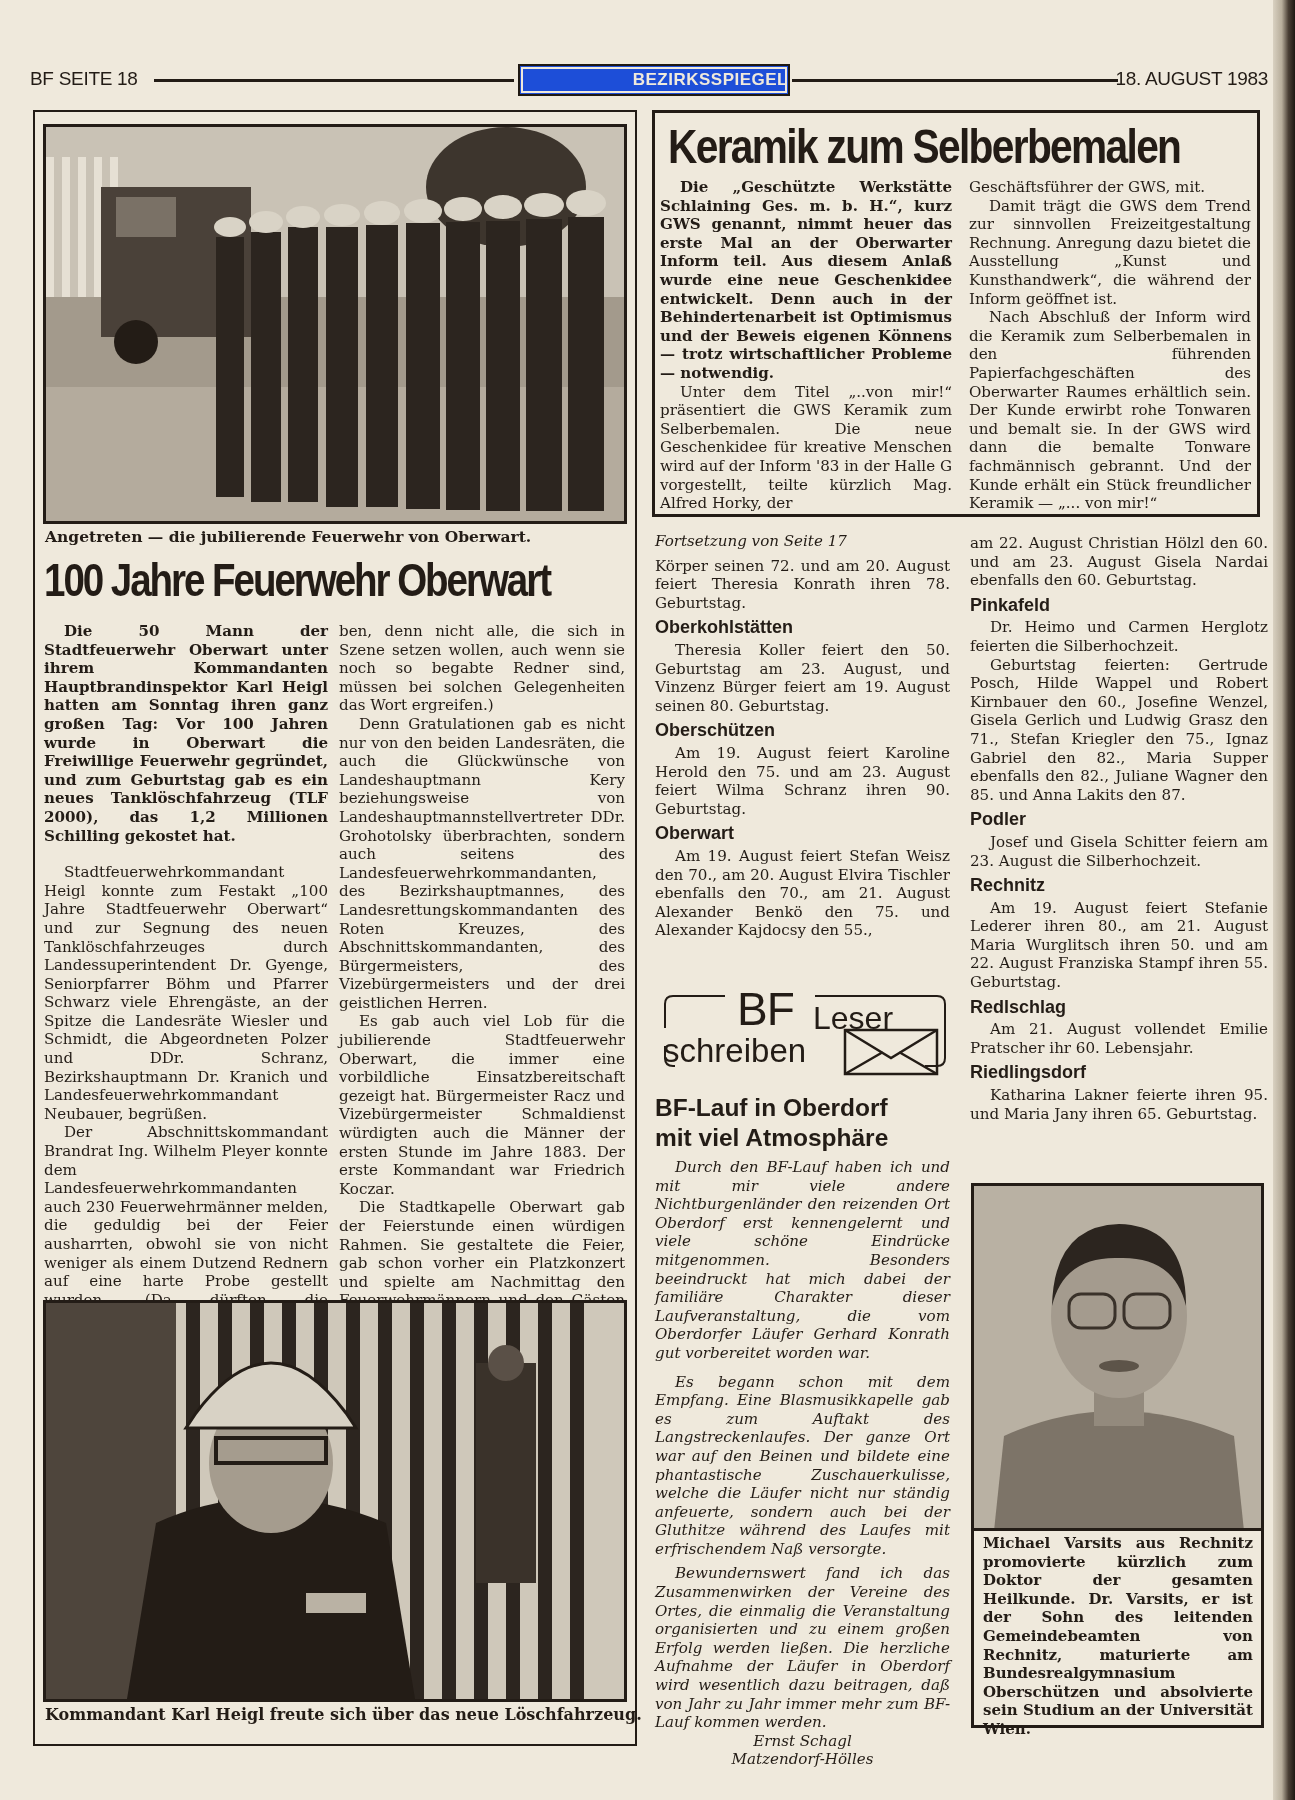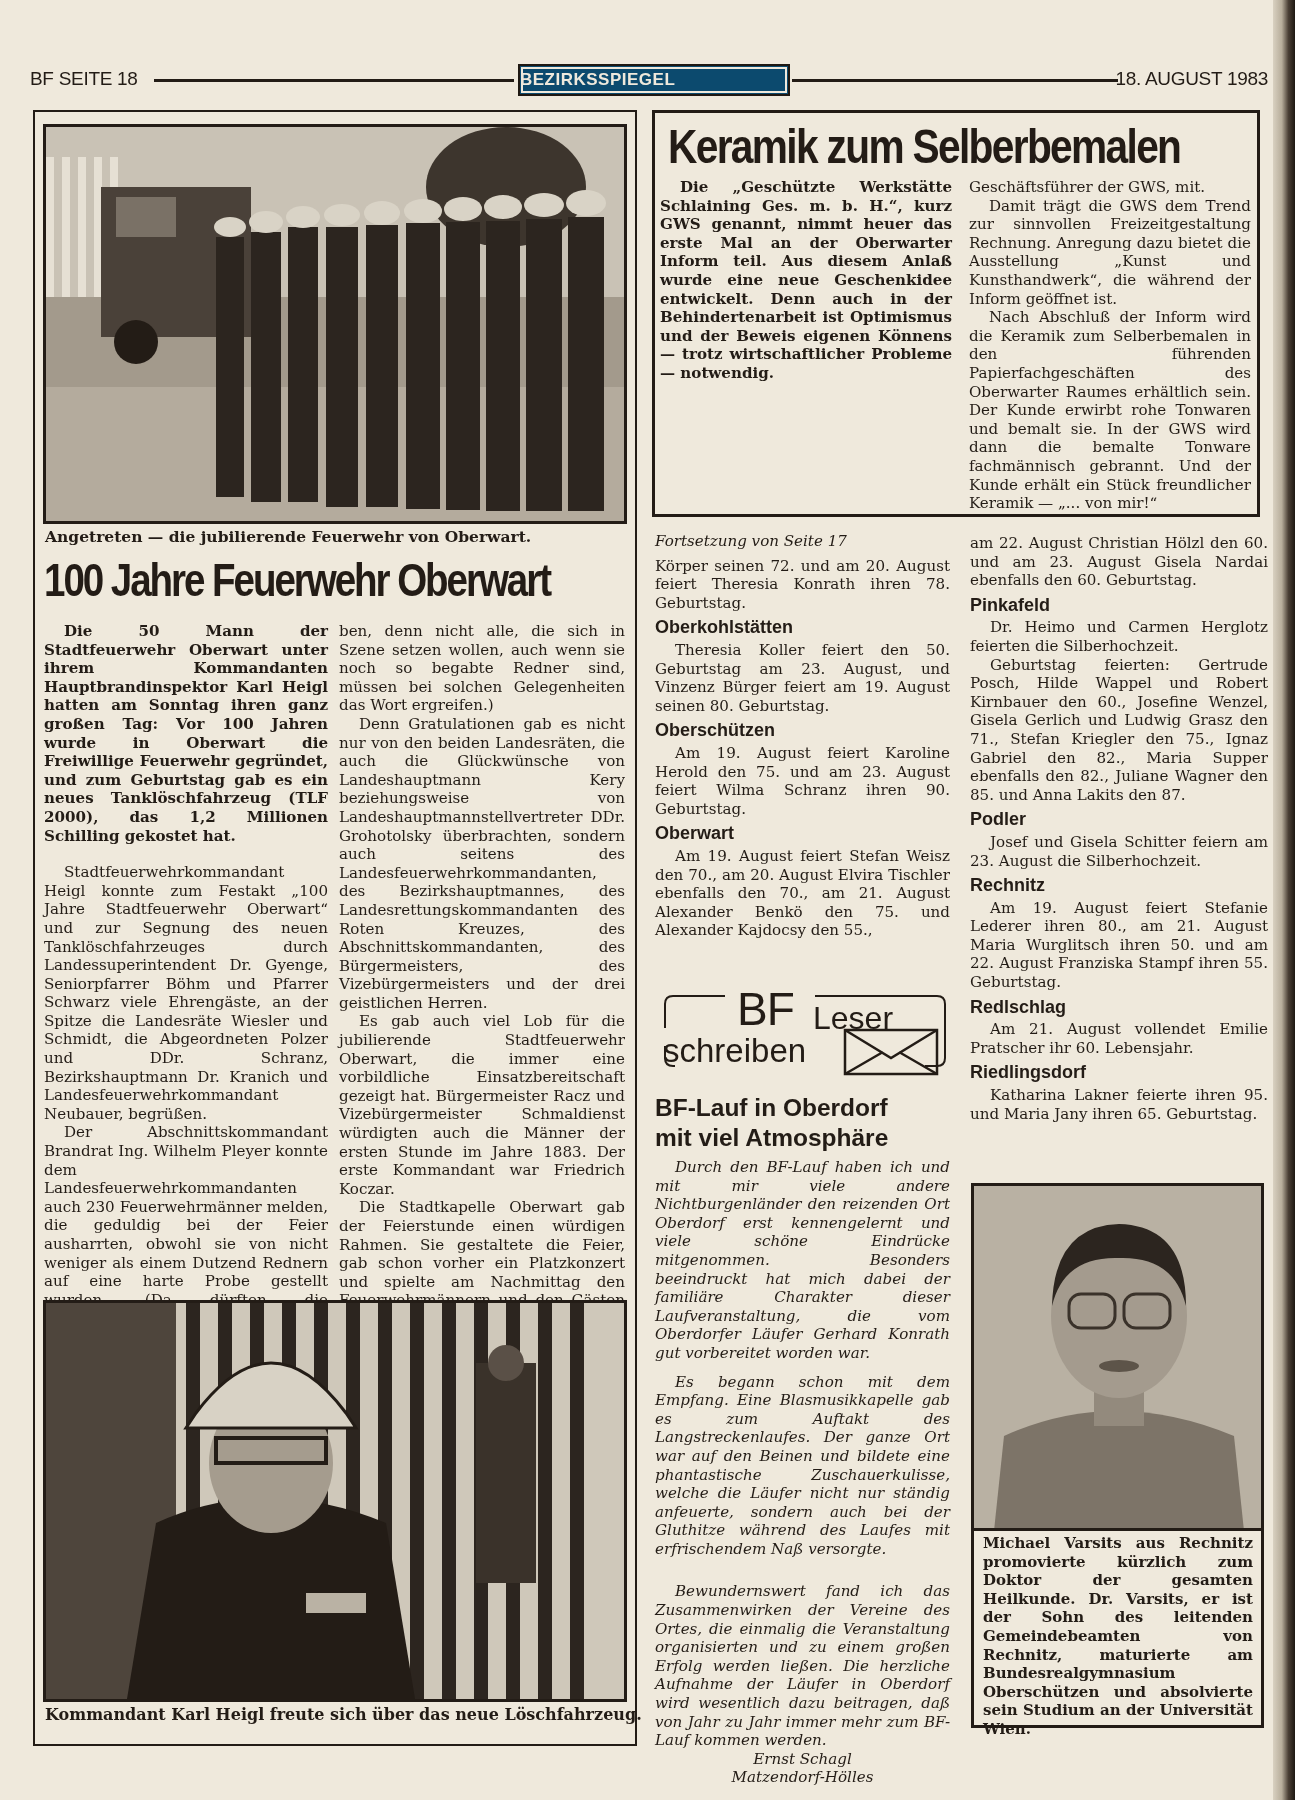--- a/index.html
+++ b/index.html
@@ -14,23 +14,23 @@
     position: absolute; right: 0; top: 0; width: 22px; height: 1800px;
     background: linear-gradient(90deg, #d9d1c1 0%, #b7ad9b 40%, #4a3f35 70%, #1e1812 100%);
   }
   
   .header { position: absolute; left: 30px; top: 64px; width: 1238px; height: 30px; }
   .hdr-left { position: absolute; left: 0; top: 4px; font-family: "Liberation Sans", sans-serif; font-size: 19px; letter-spacing: -0.3px; }
   .hdr-right { position: absolute; right: 0; top: 4px; font-family: "Liberation Sans", sans-serif; font-size: 19px; letter-spacing: -0.3px; }
   .hdr-line { position: absolute; top: 15px; height: 3px; background: #231c16; }
   .hdr-badge {
     position: absolute; left: 488px; top: 0px; width: 268px; height: 28px;
-    background: #0c4a6e; border: 2px solid #1e1812; outline: 2px solid #efe9dc; outline-offset: -5px;
+    background: #1d4ed8; border: 2px solid #1e1812; outline: 2px solid #efe9dc; outline-offset: -5px;
     color: #efe9dc; font-family: "Liberation Sans", sans-serif; font-weight: bold;
-    font-size: 17px; text-align: left; line-height: 28px; letter-spacing: 0.5px;
+    font-size: 17px; text-align: right; line-height: 28px; letter-spacing: 0.5px;
   }
 
   
   .left-frame { position: absolute; left: 33px; top: 110px; width: 604px; height: 1636px; border: 2px solid #231c16; box-sizing: border-box; }
   .photo { position: absolute; border: 3px solid #231c16; box-sizing: border-box; overflow: hidden; }
   .caption-bold { position: absolute; font-weight: bold; font-size: 15.5px; white-space: nowrap; }
   .big-headline {
     position: absolute; font-family: "Liberation Sans", sans-serif; font-weight: bold;
     font-size: 47px; letter-spacing: -2.5px; transform: scaleX(0.82); transform-origin: left top; white-space: nowrap;
   }
@@ -157,20 +157,21 @@
     <rect x="170" y="135" width="110" height="25" fill="none" stroke="#231c16" stroke-width="4"></rect>
     <rect x="260" y="290" width="60" height="20" fill="#bab2a4"></rect>
   </svg>
 </div>
 <div class="caption-bold" style="left:45px;top:1705px;font-size:16px">Kommandant Karl Heigl freute sich über das neue Löschfahrzeug.</div>
 
 <div class="ker-frame"></div>
 <div class="ker-headline">Keramik zum Selberbemalen</div>
 <div class="col" style="left:660px;top:178px;width:292px;">
   <p class="bold">Die „Geschützte Werkstätte Schlaining Ges. m. b. H.“, kurz GWS genannt, nimmt heuer das erste Mal an der Oberwarter Inform teil. Aus diesem Anlaß wurde eine neue Geschenkidee entwickelt. Denn auch in der Behindertenarbeit ist Optimismus und der Beweis eigenen Könnens — trotz wirtschaftlicher Probleme — notwendig.</p>
+  <p>Unter dem Titel „..von mir!“ präsentiert die GWS Keramik zum Selberbemalen. Die neue Geschenkidee für kreative Menschen wird auf der Inform '83 in der Halle G vorgestellt, teilte kürzlich Mag. Alfred Horky, der</p>
 </div>
 <div class="col" style="left:969px;top:178px;width:282px;">
   <p style="text-indent:0">Geschäftsführer der GWS, mit.</p>
   <p>Damit trägt die GWS dem Trend zur sinnvollen Freizeitgestaltung Rechnung. Anregung dazu bietet die Ausstellung „Kunst und Kunsthandwerk“, die während der Inform geöffnet ist.</p>
   <p>Nach Abschluß der Inform wird die Keramik zum Selberbemalen in den führenden Papierfachgeschäften des Oberwarter Raumes erhältlich sein. Der Kunde erwirbt rohe Tonwaren und bemalt sie. In der GWS wird dann die bemalte Tonware fachmännisch gebrannt. Und der Kunde erhält ein Stück freundlicher Keramik — „... von mir!“</p>
 </div>
 
 <div class="col" style="left:655px;top:532px;width:295px;">
   <div class="ital" style="margin-bottom:6px">Fortsetzung von Seite 17</div>
   <p style="text-indent:0">Körper seinen 72. und am 20. August feiert Theresia Konrath ihren 78. Geburtstag.</p>
@@ -213,21 +214,21 @@
 </div>
 
 <div class="bf-lauf-headline">
   <div>BF-Lauf in Oberdorf</div>
   <div>mit viel Atmosphäre</div>
 </div>
 
 <div class="col ital" style="left:655px;top:1158px;width:295px;">
   <p>Durch den BF-Lauf haben ich und mit mir viele andere Nichtburgenländer den reizenden Ort Oberdorf erst kennengelernt und viele schöne Eindrücke mitgenommen. Besonders beeindruckt hat mich dabei der familiäre Charakter dieser Laufveranstaltung, die vom Oberdorfer Läufer Gerhard Konrath gut vorbereitet worden war.</p>
   <p class="gap" style="margin-top:10px">Es begann schon mit dem Empfang. Eine Blasmusikkapelle gab es zum Auftakt des Langstreckenlaufes. Der ganze Ort war auf den Beinen und bildete eine phantastische Zuschauerkulisse, welche die Läufer nicht nur ständig anfeuerte, sondern auch bei der Gluthitze während des Laufes mit erfrischendem Naß versorgte.</p>
-  <p class="gap" style="margin-top:24px">Bewundernswert fand ich das Zusammenwirken der Vereine des Ortes, die einmalig die Veranstaltung organisierten und zu einem großen Erfolg werden ließen. Die herzliche Aufnahme der Läufer in Oberdorf wird wesentlich dazu beitragen, daß von Jahr zu Jahr immer mehr zum BF-Lauf kommen werden.</p>
+  <p class="gap" style="margin-top:6px">Bewundernswert fand ich das Zusammenwirken der Vereine des Ortes, die einmalig die Veranstaltung organisierten und zu einem großen Erfolg werden ließen. Die herzliche Aufnahme der Läufer in Oberdorf wird wesentlich dazu beitragen, daß von Jahr zu Jahr immer mehr zum BF-Lauf kommen werden.</p>
   <div class="signature">Ernst Schagl</div>
   <div class="signature">Matzendorf-Hölles</div>
 </div>
 
 <div class="varsits-frame"></div>
 <div class="photo" style="left:974px;top:1186px;width:287px;height:345px;border:0;border-bottom:3px solid #231c16;">
   <svg width="287" height="345" viewBox="0 0 287 345">
     <rect width="287" height="345" fill="#b9b1a3"></rect>
     <path d="M20 345 L30 250 Q140 200 260 250 L270 345 Z" fill="#7d7468"></path>
     <rect x="120" y="190" width="50" height="50" fill="#938a7d"></rect>

